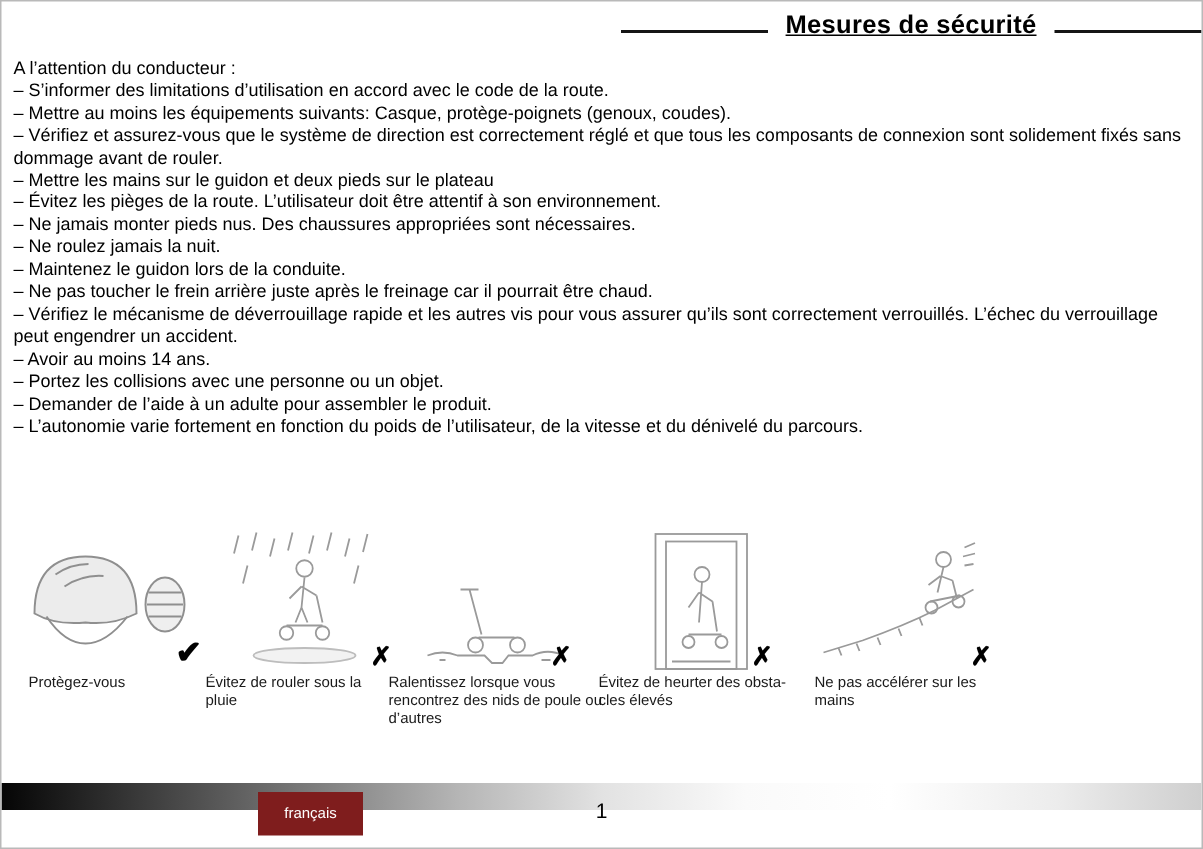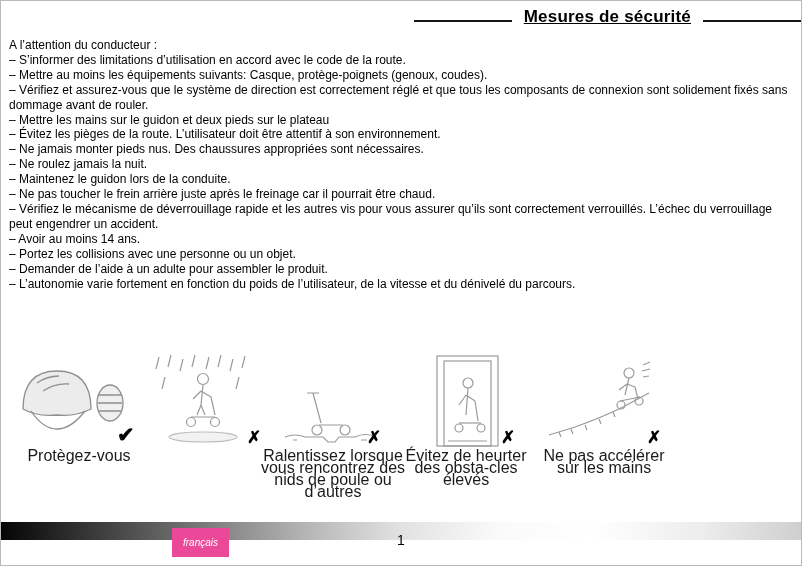--- a/index.html
+++ b/index.html
@@ -16,31 +16,31 @@
   .page-title { font-size:17px; font-weight:bold; letter-spacing:.2px; }
 
   
   .body-text { position:absolute; top:37px; left:8px; right:4px; }
   .body-text p { font-size:12px; line-height:14.9px; }
 
   
   .figures { position:absolute; top:352px; left:0; width:802px; height:150px; }
   .fig { position:absolute; }
   .fig svg { display:block; }
-  .caption { position:absolute; font-size:16px; line-height:12px; color:#1a1a1a; text-align:center; }
+  .caption { position:absolute; font-size:10px; line-height:12px; color:#1a1a1a; }
   .mark { position:absolute; font-weight:bold; color:#000; }
   .mark-check { font-size:21px; }
   .mark-cross { font-size:17px; }
 
   
   .footer-bar { position:absolute; top:521px; left:0; width:100%; height:18px;
     background:linear-gradient(90deg,#050505 0%,#3c3c3c 12%,#7d7d7d 26%,#b5b5b5 38%,
                #e2e2e2 50%,#fafafa 62%,#ffffff 74%,#ececec 88%,#cfcfcf 100%); }
-  .lang-tab { position:absolute; left:171px; top:527px; width:57px; height:29px;
-    background:#ec4899; color:#fff; font-size:10px; display:flex; align-items:center; justify-content:center;font-style:italic; }
+  .lang-tab { position:absolute; left:171px; top:527px; width:70px; height:29px;
+    background:#7f1d1d; color:#fff; font-size:10px; display:flex; align-items:center; justify-content:center; }
   .page-number { position:absolute; top:531px; left:0; width:100%; text-align:center; font-size:14px; }
 </style>
 </head>
 <body>
 
 <div class="page">
 
   <div class="title-row">
     <span class="title-rule"></span>
     <span class="page-title">Mesures de sécurité</span>
@@ -89,20 +89,21 @@
           <circle cx="52" cy="26" r="5.5"></circle>
           <path d="M52,32 L50,52 M50,38 L42,46 M50,38 L60,44 M50,52 L46,62 M50,52 L54,62"></path>
           <path d="M40,64 L64,64 M60,44 L64,62"></path>
           <circle cx="40" cy="69" r="4.5"></circle>
             <circle cx="64" cy="69" r="4.5"></circle>
           <ellipse cx="52" cy="84" rx="34" ry="5" fill="#f2f2f2" stroke="#bdbdbd"></ellipse>
         </svg>
       </span>
     </div>
     <span class="mark mark-cross" style="left:246px; top:74px;">✗</span>
+    <div class="caption" style="left:136px; top:97px; width:124px;">Évitez de rouler sous la pluie</div>
 
     <div class="fig" style="left:282px; top:34px;">
       <span>
         <svg width="95" height="56" viewBox="0 0 95 56" fill="none" stroke="#9a9a9a" stroke-width="1.2">
           <path d="M24,6 L36,6 M30,6 L38,36 M36,38 L60,38"></path>
           <circle cx="34" cy="43" r="5"></circle>
             <circle cx="62" cy="43" r="5"></circle>
           <path d="M2,50 Q12,46 22,50 L40,50 L45,55 L52,55 L56,50 L72,50 Q82,45 93,50"></path>
           <path d="M10,53 L14,53 M78,53 L84,53"></path>
         </svg>

